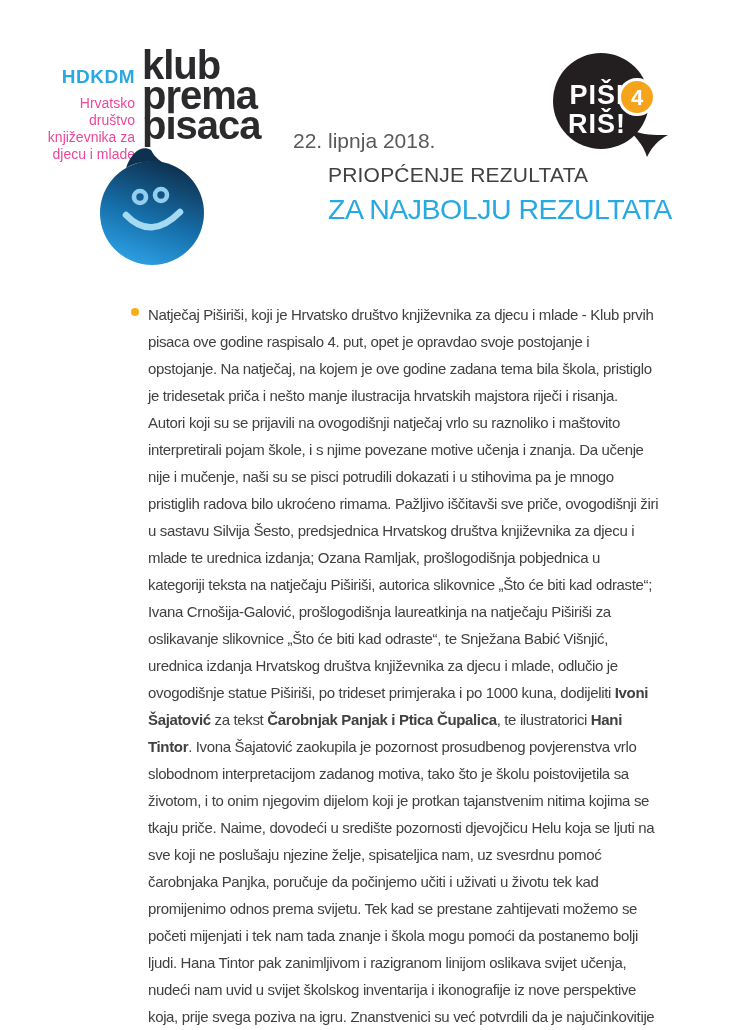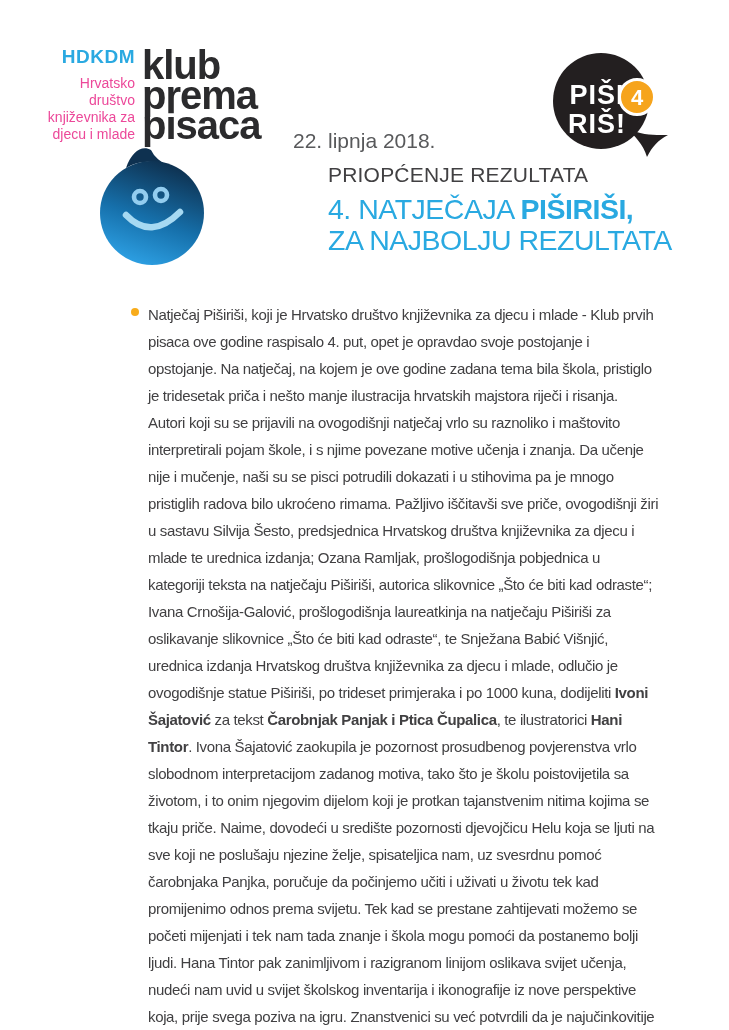--- a/index.html
+++ b/index.html
@@ -6,21 +6,21 @@
   .page{
     position:relative;
     width:729px;height:1030px;
     background:#ffffff;
     margin:0 auto;
     overflow:hidden;
     font-family:"Liberation Sans","DejaVu Sans",sans-serif;
   }
   
   .org-col{
-    position:absolute;left:30px;top:46px;width:105px;text-align:right;
+    position:absolute;left:30px;top:66px;width:105px;text-align:right;
   }
   .acronym{
     font-size:19px;font-weight:700;color:#2AA9E1;letter-spacing:.5px;
     margin-bottom:7px;
   }
   .org-line{
     font-size:14px;color:#ec4899;line-height:17px;display:block;
   }
   .club-col{
     position:absolute;left:142px;top:50px;
@@ -97,21 +97,20 @@
     <text x="49" y="58" text-anchor="middle" fill="#ffffff" font-family="Liberation Sans, DejaVu Sans, sans-serif" font-size="27" font-weight="700" letter-spacing="1">PIŠI</text>
     <text x="49" y="87" text-anchor="middle" fill="#ffffff" font-family="Liberation Sans, DejaVu Sans, sans-serif" font-size="27" font-weight="700" letter-spacing="1">RIŠ!</text>
     <circle cx="89" cy="51" r="17.5" fill="#F6A41C" stroke="#ffffff" stroke-width="3"></circle>
     <text x="89" y="59" text-anchor="middle" fill="#ffffff" font-family="Liberation Sans, DejaVu Sans, sans-serif" font-size="22" font-weight="700">4</text>
   </svg>
 
   <div class="date">22. lipnja 2018.</div>
 
   <div class="title-block">
     <div class="title-line1">PRIOPĆENJE REZULTATA</div>
-    <div class="title-line2"><span>4. NATJEČAJA </span><span class="b">PIŠIRIŠI,</span></div>
     <div class="title-line3">ZA NAJBOLJU REZULTATA</div>
   </div>
 
   <div class="body-text">
       <div class="para"><span class="bullet"></span><span>Natječaj Piširiši, koji je Hrvatsko društvo književnika za djecu i mlade - Klub prvih pisaca ove godine raspisalo 4. put, opet je opravdao svoje postojanje i opstojanje. Na natječaj, na kojem je ove godine zadana tema bila škola, pristiglo je tridesetak priča i nešto manje ilustracija hrvatskih majstora riječi i risanja.</span></div>
       <div class="para"><span>Autori koji su se prijavili na ovogodišnji natječaj vrlo su raznoliko i maštovito interpretirali pojam škole, i s njime povezane motive učenja i znanja. Da učenje nije i mučenje, naši su se pisci potrudili dokazati i u stihovima pa je mnogo pristiglih radova bilo ukroćeno rimama. Pažljivo iščitavši sve priče, ovogodišnji žiri u sastavu Silvija Šesto, predsjednica Hrvatskog društva književnika za djecu i mlade te urednica izdanja; Ozana Ramljak, prošlogodišnja pobjednica u kategoriji teksta na natječaju Piširiši, autorica slikovnice „Što će biti kad odraste“; Ivana Crnošija-Galović, prošlogodišnja laureatkinja na natječaju Piširiši za oslikavanje slikovnice „Što će biti kad odraste“, te Snježana Babić Višnjić, urednica izdanja Hrvatskog društva književnika za djecu i mlade, odlučio je ovogodišnje statue Piširiši, po trideset primjeraka i po 1000 kuna, dodijeliti </span><span class="b">Ivoni Šajatović</span><span> za tekst </span><span class="b">Čarobnjak Panjak i Ptica Čupalica</span><span>, te ilustratorici </span><span class="b">Hani Tintor</span><span>. Ivona Šajatović zaokupila je pozornost prosudbenog povjerenstva vrlo slobodnom interpretacijom zadanog motiva, tako što je školu poistovijetila sa životom, i to onim njegovim dijelom koji je protkan tajanstvenim nitima kojima se tkaju priče. Naime, dovodeći u središte pozornosti djevojčicu Helu koja se ljuti na sve koji ne poslušaju njezine želje, spisateljica nam, uz svesrdnu pomoć čarobnjaka Panjka, poručuje da počinjemo učiti i uživati u životu tek kad promijenimo odnos prema svijetu. Tek kad se prestane zahtijevati možemo se početi mijenjati i tek nam tada znanje i škola mogu pomoći da postanemo bolji ljudi. Hana Tintor pak zanimljivom i razigranom linijom oslikava svijet učenja, nudeći nam uvid u svijet školskog inventarija i ikonografije iz nove perspektive koja, prije svega poziva na igru. Znanstvenici su već potvrdili da je najučinkovitije učenje kroz igru, a mi vas pozivamo da jednako tako prosuđujete naše nove laureate i, igrajući se s njima i s nama, naučite kako još bolje razumjeti i voljeti sebe i druge.</span></div>
     </div>
 
 </div>
 

